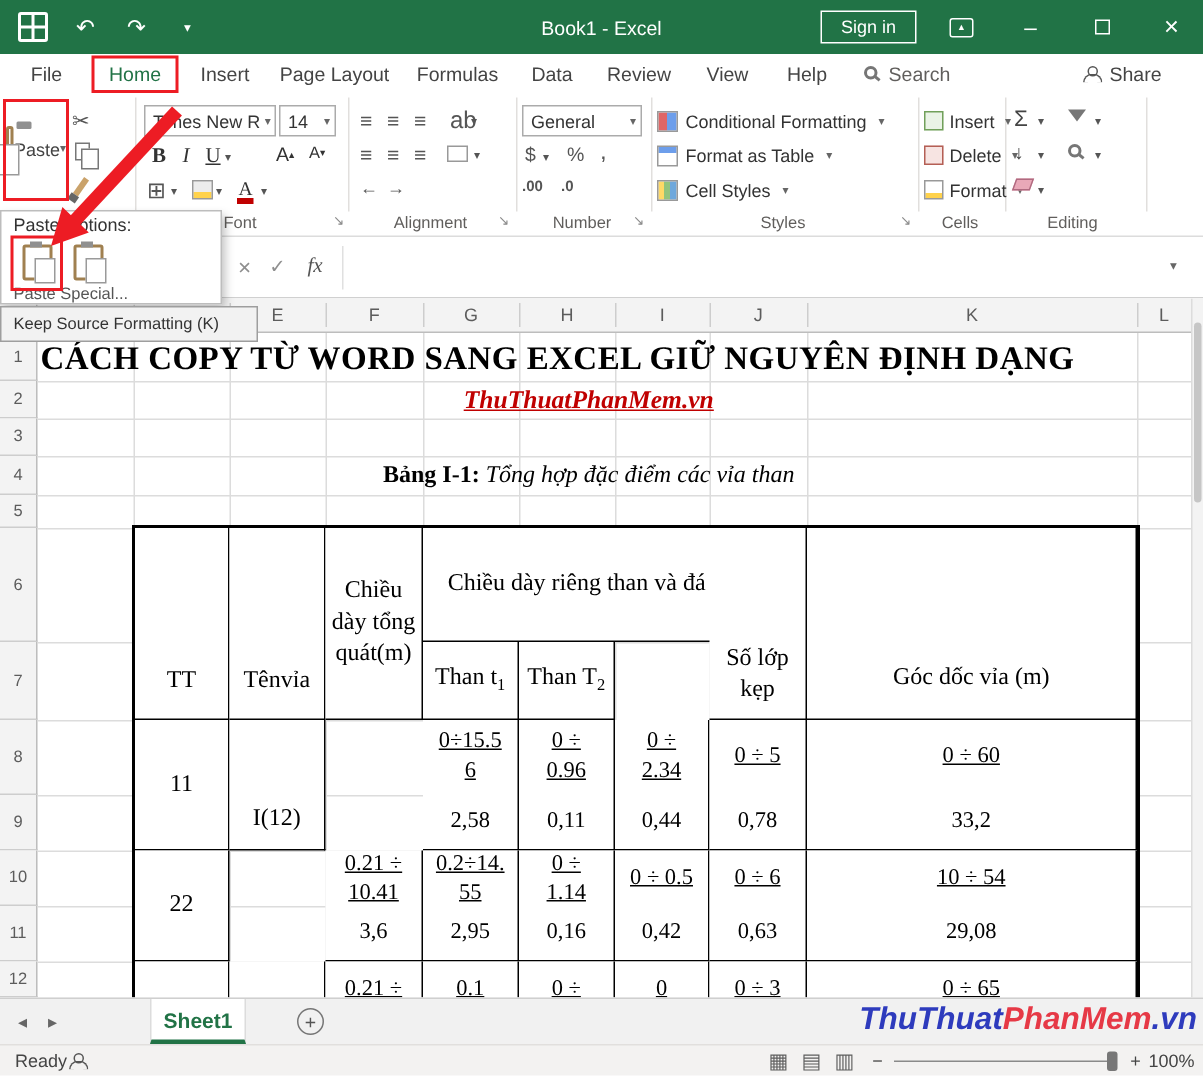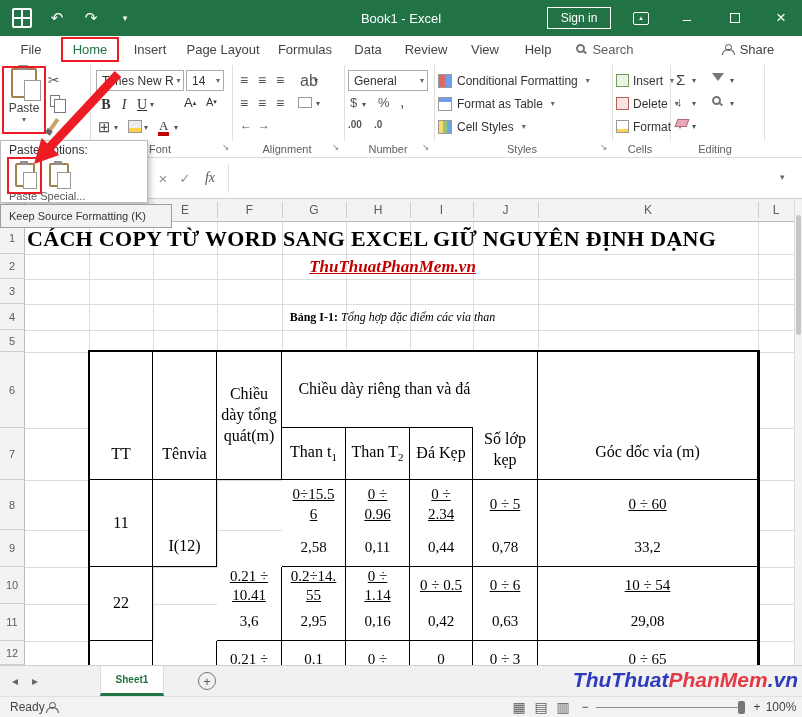--- a/index.html
+++ b/index.html
@@ -27,21 +27,21 @@
 .person:before{content:"";position:absolute;left:3px;top:0;width:5px;height:5px;border:1.5px solid #555;border-radius:50%}
 .person:after{content:"";position:absolute;left:0;bottom:0;width:11px;height:5px;border:1.5px solid #555;border-bottom:none;border-radius:6px 6px 0 0}
 
 #ribbon{position:absolute;left:0;top:62px;width:802px;height:96px;background:#fff;border-bottom:1px solid #dcdcdc}
 .rsep{position:absolute;top:3px;height:76px;width:1px;background:#e1dfdd}
 .glabel{position:absolute;top:80px;height:14px;font-size:11px;color:#605e5c;text-align:center;line-height:14px}
 .launch{position:absolute;top:80px;font-size:9px;color:#8a8a8a;cursor:pointer}
 .combo{position:absolute;height:21px;border:1px solid #ababab;background:#fff;font-size:12px;color:#333;display:flex;align-items:center;justify-content:space-between;padding:0 3px 0 5px;cursor:pointer;white-space:nowrap;overflow:hidden}
 .cv{font-size:8px;color:#666;margin-left:3px}
 .ricon{position:absolute;display:flex;align-items:center;justify-content:center;color:#555;cursor:pointer}
-#pastebtn{position:absolute;left:4px;top:4px;width:40px;height:64px;display:flex;flex-direction:column;align-items:center;cursor:pointer}
+#pastebtn{position:absolute;left:4px;top:4px;width:40px;height:64px;display:flex;flex-direction:row;align-items:center;cursor:pointer}
 #pastebtn .plabel{font-size:12px;color:#444;margin-top:3px}
 #pastebtn .cv{margin:0;font-size:8px}
 .clip{position:relative;width:26px;height:30px;border:2px solid #a08050;background:#fdfdfd;border-radius:2px;margin-top:2px}
 .clip:before{content:"";position:absolute;left:5px;top:-5px;width:10px;height:5px;background:#909090;border-radius:1px}
 .clip:after{content:"";position:absolute;right:-6px;bottom:-5px;width:15px;height:19px;background:#fff;border:1px solid #9a9a9a}
 .clipS{position:relative;width:20px;height:24px;border:2px solid #a08050;background:#fff;border-radius:2px}
 .clipS:before{content:"";position:absolute;left:3px;top:-4px;width:8px;height:4px;background:#909090}
 .clipS:after{content:"";position:absolute;right:-4px;bottom:-4px;width:12px;height:15px;background:#fff;border:1px solid #9a9a9a}
 .copyic{position:relative;width:10px;height:12px;border:1px solid #777;background:#fff}
 .copyic:after{content:"";position:absolute;left:3px;top:3px;width:10px;height:12px;border:1px solid #777;background:#fff}
@@ -70,35 +70,35 @@
 .chsep{position:absolute;top:3px;height:16px;width:1px;background:#cdcdcd}
 #corner{position:absolute;left:0;top:0;width:25px;height:23px;background:#f3f3f3;border-right:1px solid #bdbdbd;border-bottom:1px solid #bdbdbd}
 #corner:after{content:"";position:absolute;right:1px;bottom:1px;border-left:8px solid transparent;border-bottom:8px solid #bcbcbc}
 .rhdr{position:absolute;left:0;width:25px;background:#f3f3f3;border-right:1px solid #bdbdbd;border-bottom:1px solid #cdcdcd;display:flex;align-items:center;justify-content:center;font-size:11px;color:#5c5c5c;cursor:pointer}
 .gv{position:absolute;top:23px;width:1px;height:443px;background:#dcdcdc}
 .gh{position:absolute;left:25px;width:769px;height:1px;background:#dcdcdc}
 .vsb{position:absolute;right:0;top:0;width:8px;height:466px;background:#f3f3f3;border-left:1px solid #dcdcdc}
 .vsb .thumb{position:absolute;left:1px;top:16px;width:5px;height:120px;background:#c6c6c6;border-radius:3px}
 #sheet-title{position:absolute;left:27px;top:24px;height:31px;line-height:31px;font-size:22px;font-weight:bold;white-space:nowrap;color:#000;letter-spacing:.3px}
 #sheet-link{position:absolute;left:27px;top:55px;width:731px;height:25px;line-height:25px;text-align:center;font-size:17px;font-weight:bold;font-style:italic;text-decoration:underline;color:#c00000}
-#sheet-caption{position:absolute;left:27px;top:105px;width:731px;height:26px;line-height:26px;text-align:center;font-size:12px;color:#000}
+#sheet-caption{position:absolute;left:27px;top:105px;width:731px;height:26px;line-height:26px;text-align:center;font-size:16px;color:#000}
 #sheet-caption .cl{font-weight:bold}
 #sheet-caption .ct{font-style:italic}
 
 #xtable{position:absolute;left:90px;top:153px;width:668px;height:500px}
 .tbord{position:absolute;left:-2px;top:-2px;width:672px;height:540px;border:2px solid #000;pointer-events:none}
 .tc{position:absolute;border-right:1px solid #000;border-bottom:1px solid #000;background:#fff;display:flex;flex-direction:column;align-items:center;justify-content:center;font-size:16px;line-height:1.3;color:#000;text-align:center;cursor:cell}
 .rng{width:100%;display:flex;flex-direction:column;align-items:center;justify-content:center;font-size:15px}
 .rng div{text-decoration:underline;min-height:0}
 .avg{width:100%;display:flex;align-items:center;justify-content:center;font-size:15px}
 sub{font-size:11px}
 
 #stabs{position:absolute;left:0;top:665px;width:802px;height:31px;background:#f1f1f1;border-top:1px solid #cfcfcf}
 .snav{position:absolute;top:0;height:30px;width:18px;display:flex;align-items:center;justify-content:center;font-size:12px;color:#666;cursor:pointer}
-#sheet1{position:absolute;left:100px;top:0;width:64px;height:30px;background:#fff;border-left:1px solid #dcdcdc;border-right:1px solid #dcdcdc;border-bottom:3px solid #217346;color:#217346;font-weight:bold;font-size:10px;display:flex;align-items:center;justify-content:center;cursor:pointer}
+#sheet1{position:absolute;left:100px;top:0;width:64px;height:30px;background:#fff;border-left:1px solid #dcdcdc;border-right:1px solid #dcdcdc;border-bottom:3px solid #217346;color:#217346;font-weight:bold;font-size:14px;display:flex;align-items:center;justify-content:center;cursor:pointer}
 .addsheet{position:absolute;left:198px;top:6px;width:18px;height:18px;border:1px solid #767676;border-radius:50%;font-size:13px;color:#555;display:flex;align-items:center;justify-content:center;cursor:pointer}
 #logo{position:absolute;right:4px;top:2px;font-size:21px;font-weight:bold;font-style:italic;white-space:nowrap}
 #logo .lp1,#logo .lp3{color:#2e3bbd}
 #logo .lp2{color:#e63946}
 
 #sbar{position:absolute;left:0;top:696px;width:802px;height:21px;background:#f3f2f1;border-top:1px solid #e1dfdd;font-size:12px;color:#444}
 .sbit{position:absolute;top:0;height:20px;display:flex;align-items:center;justify-content:center}
 .ztrack{position:absolute;left:596px;top:10px;width:146px;height:1px;background:#8a8a8a}
 .zthumb{position:absolute;left:738px;top:4px;width:7px;height:13px;background:#777;border-radius:2px;cursor:pointer}
 
@@ -362,21 +362,20 @@
     <div class="tc serif" style="left:0;top:0;width:63px;height:128px;justify-content:flex-end;padding-bottom:14px">TT</div>
     <div class="tc serif" style="left:63px;top:0;width:64px;height:128px;justify-content:flex-end;padding-bottom:14px">Tênvỉa</div>
     <div class="tc serif" style="left:127px;top:0;width:65px;height:128px;padding:0 2px">Chiều dày tổng quát(m)</div>
     <div class="tc serif" style="left:192px;top:0;width:256px;height:76px;padding:0 14px">Chiều dày riêng than và đá kẹp(m)</div>
     <div class="tc serif" style="left:192px;top:76px;width:64px;height:52px">
         <div><span>Than t</span><sub>1</sub></div>
       </div>
     <div class="tc serif" style="left:256px;top:76px;width:64px;height:52px">
         <div><span>Than T</span><sub>2</sub></div>
       </div>
-    <div class="tc serif" style="left:320px;top:76px;width:63px;height:52px">Đá Kẹp</div>
     <div class="tc serif" style="left:448px;top:0;width:220px;height:128px;justify-content:flex-end;padding-bottom:16px">Góc dốc vỉa (m)</div>
     <div class="tc serif" style="left:383px;top:0;width:65px;height:128px;justify-content:flex-end;padding-bottom:8px">Số lớp kẹp</div>
 
     <div class="tc serif" style="left:0;top:128px;width:63px;height:87px">11</div>
     <div class="tc serif" style="left:63px;top:128px;width:64px;height:87px;justify-content:flex-end;padding-bottom:9px">I(12)</div>
     <div class="tc serif" style="left:192px;top:128px;width:64px;height:87px;justify-content:flex-start">
         <div class="rng" style="height:50px">
           <div>0÷15.5</div>
           <div>6</div>
         </div>

